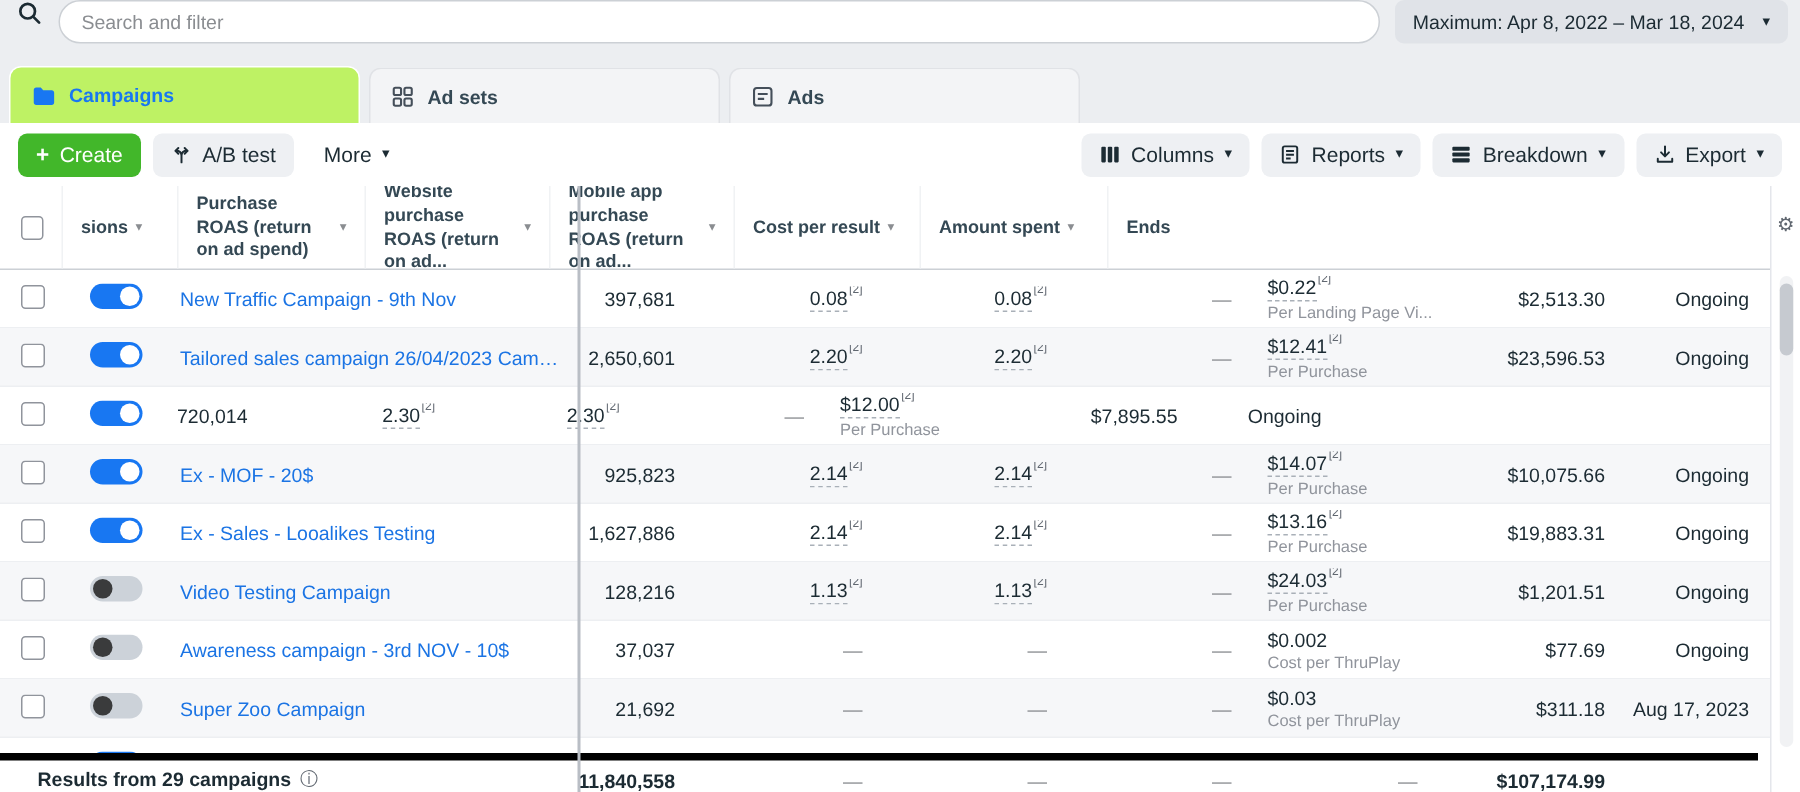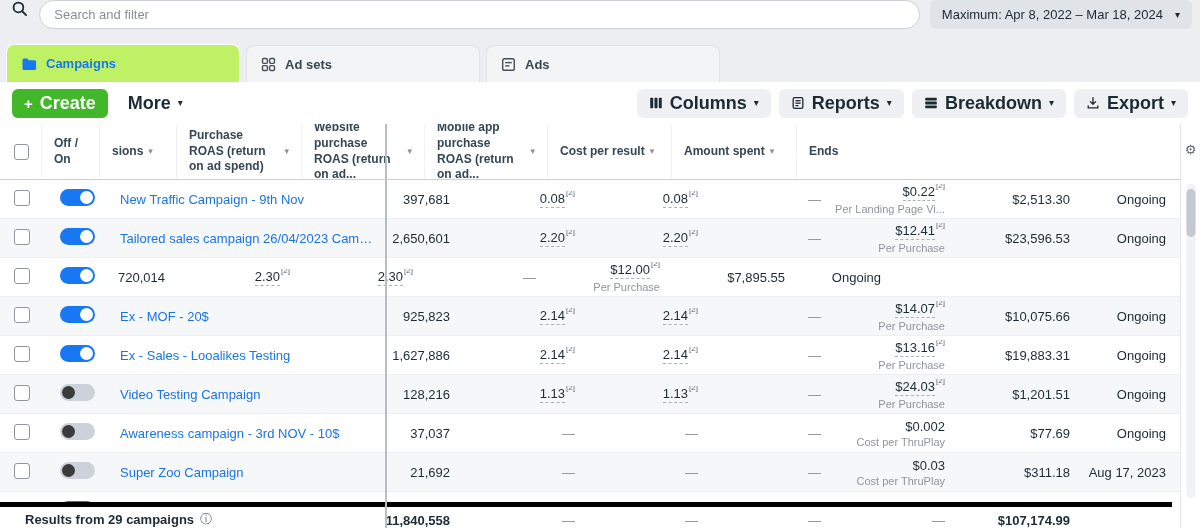--- a/index.html
+++ b/index.html
@@ -17,21 +17,21 @@
   .caret::before{content:"▾"}
 
   
   .tabstrip{height:38px;display:flex;align-items:flex-end;gap:6px;padding-left:6px;background:#eceef1}
   .tab{width:234px;height:37px;display:flex;align-items:center;gap:9px;padding:0 14px;background:#f3f4f6;border:1px solid #e0e2e6;border-bottom:none;border-radius:8px 8px 0 0;font-size:13px;font-weight:bold;color:#344854;cursor:pointer}
   .tab.active{background:#bef264;color:#1877f2;border-color:#fff;height:38px}
   .tab .ticon{display:flex;align-items:center}
 
   
   .toolbar{height:42px;background:#fff;display:flex;align-items:center;padding:0 12px;gap:8px}
-  .btn{height:29px;display:inline-flex;align-items:center;gap:7px;padding:0 12px;border-radius:6px;font-size:18px;font-weight:bold;background:#eef0f3;color:#1c2b33;cursor:pointer;white-space:nowrap}
+  .btn{height:29px;display:inline-flex;align-items:center;gap:7px;padding:0 12px;border-radius:6px;font-size:14px;font-weight:normal;background:#eef0f3;color:#1c2b33;cursor:pointer;white-space:nowrap}
   .btn.green{background:#42b72a;color:#fff}
   .btn.green .plus::before{content:"+";font-size:15px;font-weight:bold;line-height:1}
   .btn.plain{background:transparent}
   .toolbar-right{margin-left:auto;display:flex;gap:8px}
   .bicon{display:flex;align-items:center}
 
   
   .tablewrap{position:relative;height:404px;background:#fff;overflow:hidden}
   .c1{width:42px;flex:none}.c2{width:58px;flex:none}.c3{width:285px;flex:none}
   .c4{width:77px;flex:none}.c5{width:125px;flex:none}.c6{width:123px;flex:none}
@@ -53,21 +53,21 @@
   .cb{display:inline-block;width:16px;height:16px;border:1px solid #90949c;border-radius:3px;background:#fff;cursor:pointer;margin-left:2px}
   .toggle{width:35px;height:17px;border-radius:9px;position:relative;display:inline-block;cursor:pointer;margin-left:6px}
   .toggle .knob{position:absolute;top:2px;width:13px;height:13px;border-radius:50%}
   .toggle.on{background:#1877f2}.toggle.on .knob{right:2px;background:#fff}
   .toggle.off{background:#ccd2d9}.toggle.off .knob{left:2px;background:#3a3b3c}
   .valwrap{display:inline-flex;align-items:flex-start}
   .val.dotted{border-bottom:1px dashed #a9b0b8;padding-bottom:1px}
   .val.muted{color:#8a8d91}
   sup{font-size:8px;color:#606770;margin-left:1px;line-height:1;transform:translateY(-2px)}
   sup::before{content:"["}sup::after{content:"]"}
-  .td.col2{flex-direction:column;align-items:flex-end;justify-content:center;gap:2px;display:flex}
+  .td.col2{flex-direction:column;align-items:flex-start;justify-content:center;gap:2px;display:flex}
   .sub{font-size:11px;color:#90949c}
 
   
   .frozen-divider{position:absolute;left:385px;top:0;bottom:0;width:2px;background:#b9bec5}
   .rail{position:absolute;right:0;top:0;bottom:0;width:20px;background:#fff;border-left:1px solid #e4e6eb}
   .rail .gear{position:absolute;top:18px;left:50%;transform:translateX(-50%);color:#606770;font-size:13px;cursor:pointer}
   .rail .gear::before{content:"⚙"}
   .sbtrack{position:absolute;top:60px;bottom:30px;left:50%;transform:translateX(-50%);width:9px;background:#f1f2f4;border-radius:5px}
   .sbthumb{position:absolute;top:5px;left:0;width:9px;height:48px;background:#c6cad0;border-radius:5px;cursor:grab}
 
@@ -126,20 +126,29 @@
         </svg>
     </span>
     <span>Ads</span>
   </div>
 </div>
 
 <div class="toolbar">
   <div class="btn green">
     <span class="plus"></span>
     <span>Create</span>
+  </div>
+  <div class="btn">
+    <span class="bicon">
+      <svg viewBox="0 0 16 16" width="14" height="14" fill="none" stroke="#1c2b33" stroke-width="1.5" stroke-linecap="round" stroke-linejoin="round">
+          <path d="M8 14V9C8 6.2 6.2 5.2 3.6 5.2M8 9c0-2.8 1.8-3.8 4.4-3.8"></path>
+          <path d="M5.6 3 3.4 5.2l2.2 2.2M10.4 3l2.2 2.2-2.2 2.2"></path>
+        </svg>
+    </span>
+    <span>A/B test</span>
   </div>
   <div class="btn plain">
     <span>More</span>
     <span class="caret"></span>
   </div>
 
   <div class="toolbar-right">
     <div class="btn">
       <span class="bicon">
         <svg viewBox="0 0 16 16" width="14" height="14" fill="#1c2b33">
@@ -186,23 +195,20 @@
     </div>
   </div>
 </div>
 
 <div class="tablewrap">
 
   <div class="thead">
     <div class="th c1">
       <span class="cb"></span>
     </div>
-    <div class="th c2">
-        <span>Off / On</span>
-      </div>
     <div class="th c4">
         <span>sions</span>
         <span class="sort"></span>
       </div>
     <div class="th c5">
         <span>Purchase ROAS (return on ad spend)</span>
         <span class="sort"></span>
       </div>
     <div class="th c6">
         <span>Website purchase ROAS (return on ad...</span>

